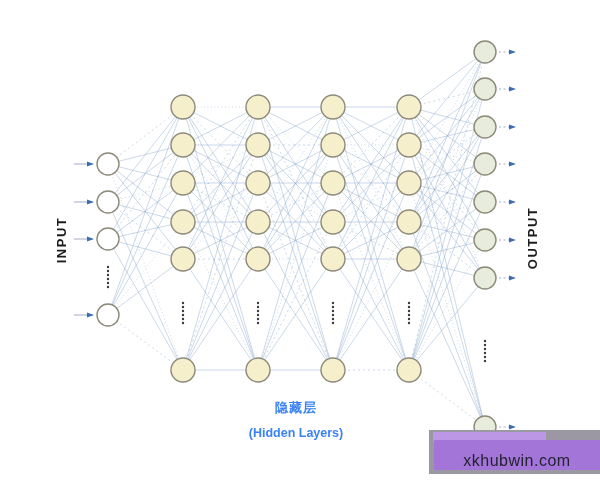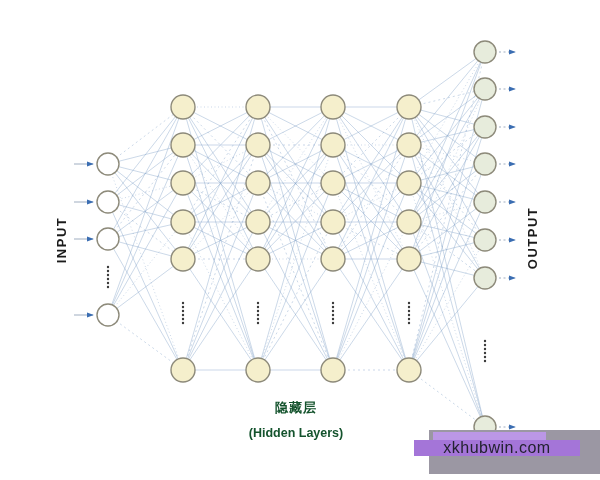--- a/index.html
+++ b/index.html
@@ -10,29 +10,29 @@
   svg.net { position:absolute; left:0; top:0; }
   .vlabel {
     position:absolute; width:110px; height:20px; line-height:20px;
     text-align:center; font-weight:bold; font-size:13px; letter-spacing:1.5px;
     color:#1b1b1b; transform:rotate(-90deg); user-select:none;
   }
   .vlabel.input  { left:7px;  top:230px; }
   .vlabel.output { left:478px; top:228px; }
   .hidden-caption {
     position:absolute; left:196px; top:399px; width:200px;
-    text-align:center; color:#14532d;
+    text-align:center; color:#3b82f6;
   }
   .hidden-caption .cn { font-size:13px; font-weight:bold; letter-spacing:1px; }
   .hidden-caption .en { font-size:12.5px; font-weight:bold; margin-top:9px; }
   .wm-shadow { position:absolute; left:429px; top:430px; width:171px; height:44px; }
   .wm-strip  { position:absolute; left:433px; top:432px; width:113px; height:10px; }
   .wm-main   {
-    position:absolute; left:414px; top:440px; width:166px; height:16px;
-    display:flex; align-items:center; justify-content:center;
+    position:absolute; left:434px; top:440px; width:166px; height:30px;
+    display:flex; align-items:flex-end; justify-content:center;
     font-size:16px; letter-spacing:0.5px; cursor:pointer;
   }
 </style>
 </head>
 <body>
 
 <div class="stage">
 
   <svg class="net" id="net" width="600" height="480" viewBox="0 0 600 480">
       <defs>

